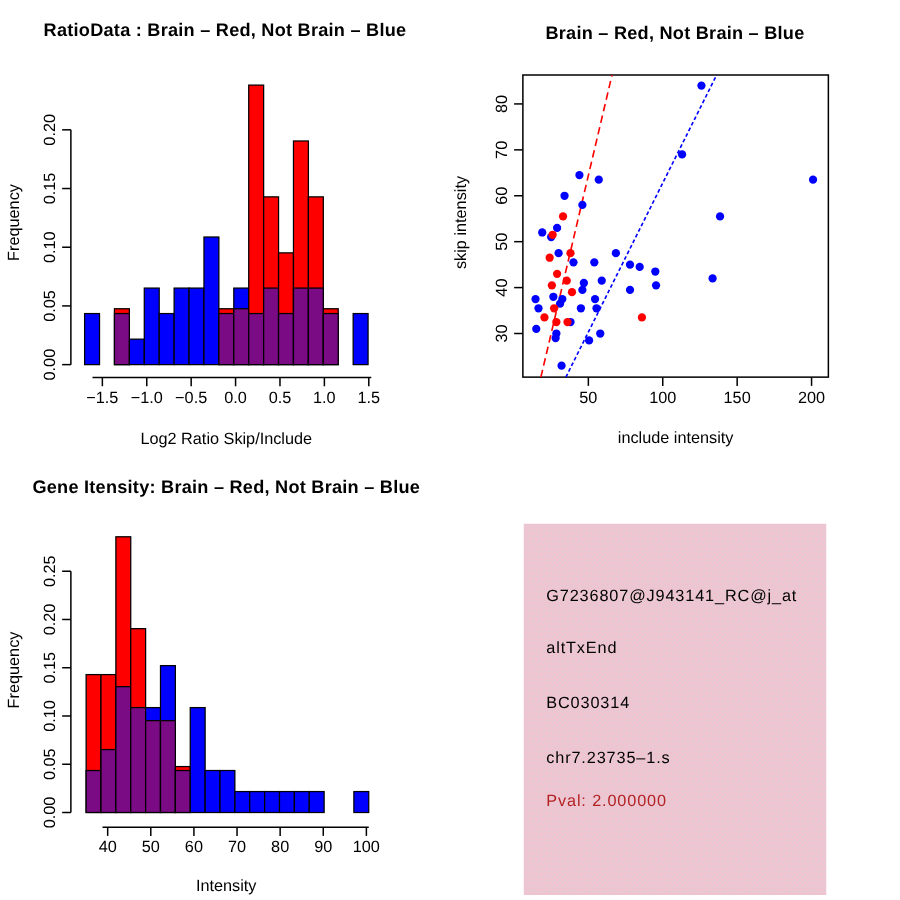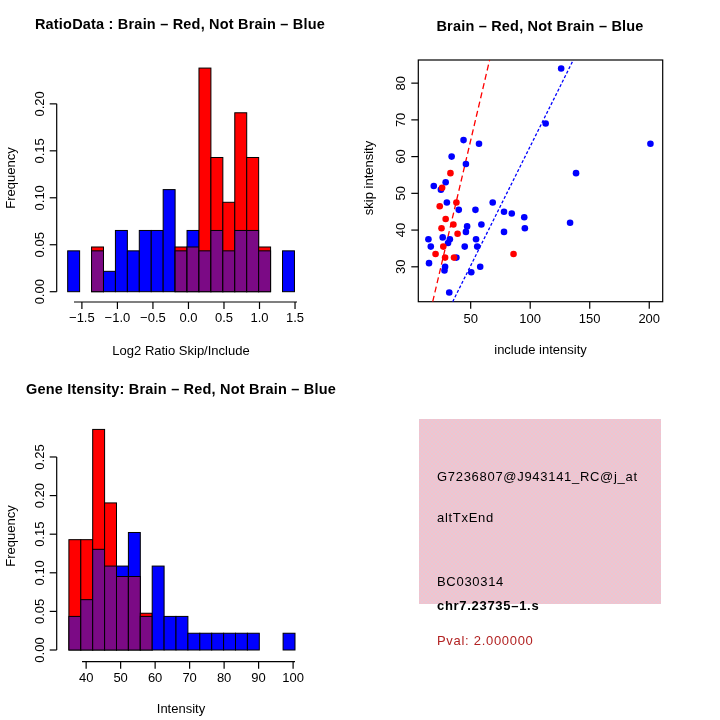--- a/index.html
+++ b/index.html
@@ -4,21 +4,21 @@
 <style>
   html,body{margin:0;padding:0;background:#ffffff;}
   .fig{position:relative;width:720px;height:720px;background:#ffffff;overflow:hidden;
        font-family:"Liberation Sans", sans-serif;}
   .panel{position:absolute;width:360px;height:360px;}
   #panel-ratio-hist{left:0;top:0;}
   #panel-scatter{left:360px;top:0;}
   #panel-gene-hist{left:0;top:360px;}
   #panel-info{left:360px;top:360px;}
   .panel svg{display:block;width:360px;height:360px;}
-  .infobox{position:absolute;left:59px;top:59px;width:242px;height:185px;
+  .infobox{position:absolute;left:59px;top:59px;width:242px;height:297px;
      background:repeating-conic-gradient(#F3C2CD 0% 25%, #E5C9D6 0% 50%) 0 0/4px 4px;}
   .iline{position:absolute;left:18px;font-size:13px;letter-spacing:0.7px;color:#000;
      white-space:nowrap;}
   .iline.l1{top:50px;}
   .iline.l2{top:91px;}
   .iline.l3{top:135px;}
   .iline.l4{top:179px;}
   .iline.l5{top:214px;text-align:center;}
 </style>
 </head>
@@ -222,18 +222,18 @@
         <text x="43.7" y="96.98220879489762" fill="#000" font-size="13" text-anchor="middle" font-family="&quot;Liberation Sans&quot;, sans-serif" transform="rotate(-90 43.7 96.98220879489762)">0.25</text>
         <text x="181" y="34" fill="#000" font-size="14.5" text-anchor="middle" font-family="&quot;Liberation Sans&quot;, sans-serif" font-weight="bold" letter-spacing="0.2px">Gene Itensity: Brain – Red, Not Brain – Blue</text>
         <text x="181" y="353" fill="#000" font-size="13" text-anchor="middle" font-family="&quot;Liberation Sans&quot;, sans-serif">Intensity</text>
         <text x="15" y="176" fill="#000" font-size="13" text-anchor="middle" font-family="&quot;Liberation Sans&quot;, sans-serif" transform="rotate(-90 15 176)">Frequency</text>
       </svg>
     </div>
   <div class="panel" id="panel-info">
     <div class="infobox" style="background: repeating-conic-gradient(rgb(243, 194, 205) 0%, rgb(243, 194, 205) 25%, rgb(229, 201, 214) 0%, rgb(229, 201, 214) 50%) 0px 0px / 4px 4px;">
       <div class="iline l1" style="color: rgb(0, 0, 0);">G7236807@J943141_RC@j_at</div>
       <div class="iline l2" style="color: rgb(0, 0, 0);">altTxEnd</div>
-      <div class="iline l3" style="color: rgb(0, 0, 0); margin-top: 20px;">BC030314</div>
-      <div class="iline l4" style="color: rgb(0, 0, 0); font-weight: bold;">chr7.23735–1.s</div>
+      <div class="iline l3" style="color: rgb(0, 0, 0);">BC030314</div>
+      <div class="iline l4" style="color: rgb(0, 0, 0);">chr7.23735–1.s</div>
       <div class="iline l5" style="color: rgb(178, 34, 34);">Pval: 2.000000</div>
     </div>
   </div>
 </div>
 
 </body></html>

